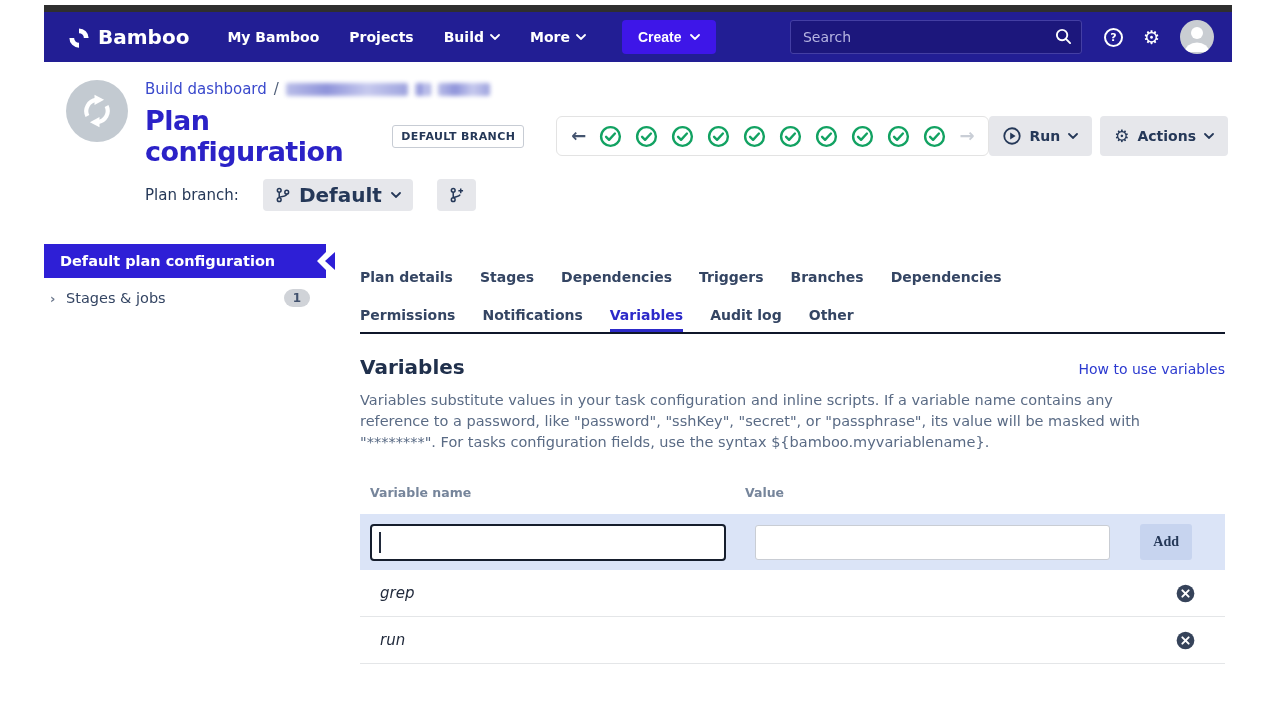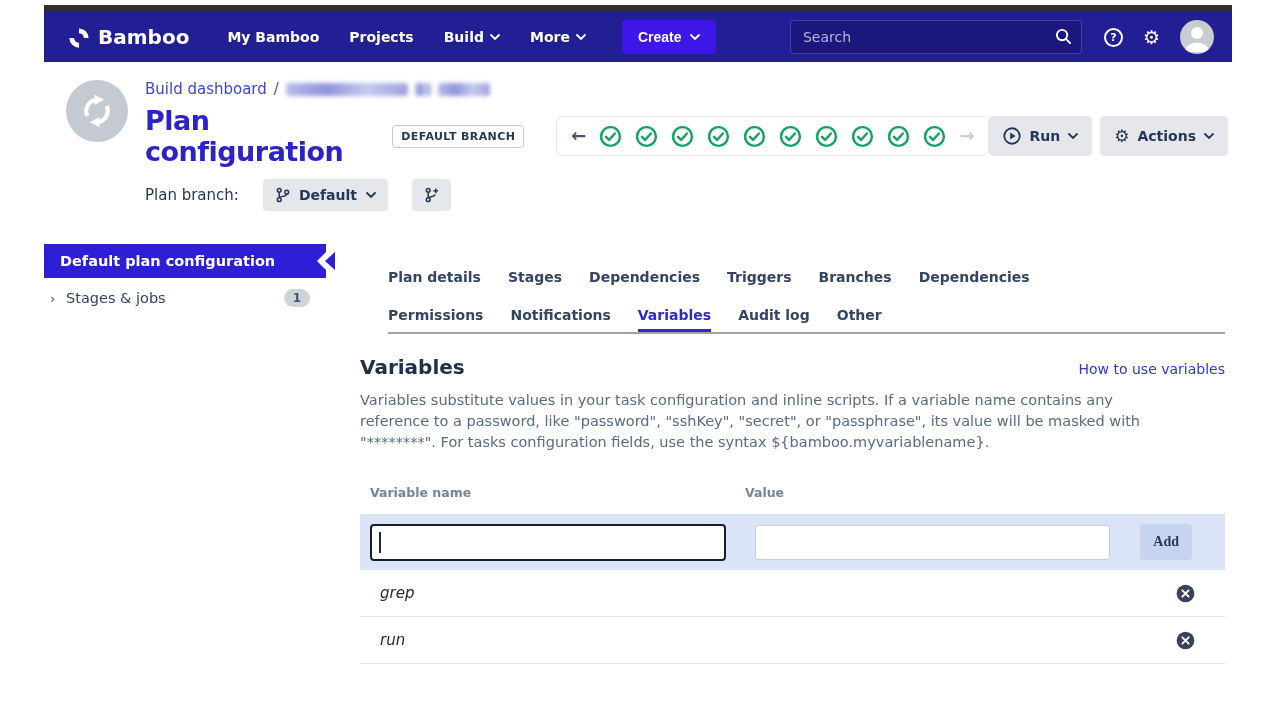--- a/index.html
+++ b/index.html
@@ -45,42 +45,42 @@
   .strip-arrow { font-size:18px; font-weight:700; line-height:1; cursor:pointer; }
   .arrow-back { color:#44546f; }
   .arrow-fwd { color:#c9ced6; }
   .results-icons { display:flex; align-items:center; gap:13px; }
   .check { width:23px; height:23px; cursor:pointer; display:block; }
   .hdr-buttons { margin-left:auto; display:flex; gap:8px; padding-right:4px; }
   .grey-btn { background:#e6e7eb; border:none; border-radius:4px; color:#253858; font-size:14px; font-weight:600;
               height:40px; padding:0 14px; display:flex; align-items:center; gap:8px; cursor:pointer; font-family:inherit; }
   .branch-row { display:flex; align-items:center; margin-top:12px; gap:24px; }
   .branch-label { color:#253858; font-size:15px; }
-  .small-btn { background:#e6e7eb; border:none; border-radius:4px; color:#253858; font-size:14px; font-weight:600;
+  .small-btn { background:#e6e7eb; border:none; border-radius:4px; color:#253858; font-size:20px; font-weight:600;
                height:32px; padding:0 12px; display:flex; align-items:center; gap:9px; cursor:pointer; font-family:inherit; }
   .chev { display:block; }
 
   
   .body-row { display:flex; margin-top:4px; }
   .sidebar { width:282px; flex:0 0 282px; padding-top:0; }
   .side-sel { position:relative; background:#2e1fd6; color:#fff; font-size:14.5px; font-weight:700; height:34px;
               display:flex; align-items:center; padding-left:16px; cursor:pointer;
               clip-path:polygon(0 0,100% 0,100% calc(50% - 9px),calc(100% - 9px) 50%,100% calc(50% + 9px),100% 100%,0 100%); }
   .side-sel-wrap { position:relative; }
   .side-arrow { position:absolute; right:-9px; top:50%; transform:translateY(-50%); width:0; height:0;
                 border:9px solid transparent; border-left:0; border-right:10px solid #2e1fd6; }
   .side-item { display:flex; align-items:center; height:40px; padding:0 16px 0 6px; font-size:14.5px; color:#344563; cursor:pointer; }
   .side-chev { color:#6b778c; font-size:13px; font-weight:700; width:16px; }
   .count-badge { margin-left:auto; background:#d0d3d8; color:#42526e; font-size:12px; font-weight:700;
                  border-radius:10px; padding:2px 9px; }
 
   .main { flex:1; margin-left:34px; padding-right:7px; padding-top:25px; }
 
   .tabs { display:flex; flex-wrap:wrap; column-gap:27px; row-gap:13px; padding-right:115px;
-          border-bottom:2px solid #a3a3a3;margin-left:28px; }
+          border-bottom:2px solid #0f172a; }
   .tab { font-size:14px; font-weight:700; color:#344563; padding-bottom:9px; cursor:pointer; white-space:nowrap; }
   .tab.active { color:#2d2ac9; box-shadow:inset 0 -3px 0 #2d2ac9; }
 
   .section-head { display:flex; align-items:baseline; justify-content:space-between; margin-top:21px; }
   .section-title { font-size:20px; font-weight:700; color:#20304c; }
   .help-link { font-size:14px; color:#2c3ad0; cursor:pointer; }
   .desc { margin-top:11px; max-width:795px; font-size:14.5px; line-height:1.45; color:#5a6b85; }
 
   .tbl-head { display:flex; margin-top:32px; font-size:12.5px; font-weight:700; color:#76859b; }
   .tbl-head .c1 { width:385px; padding-left:10px; }

